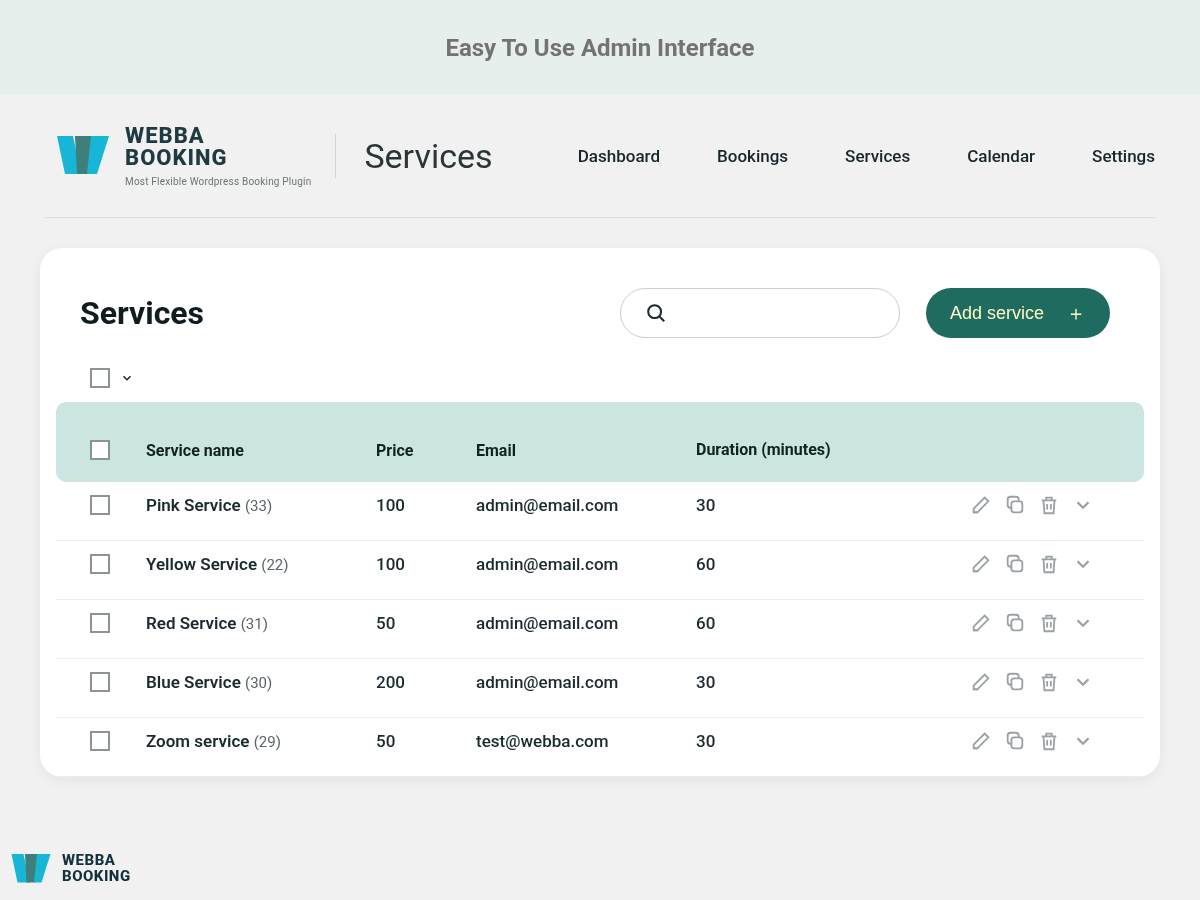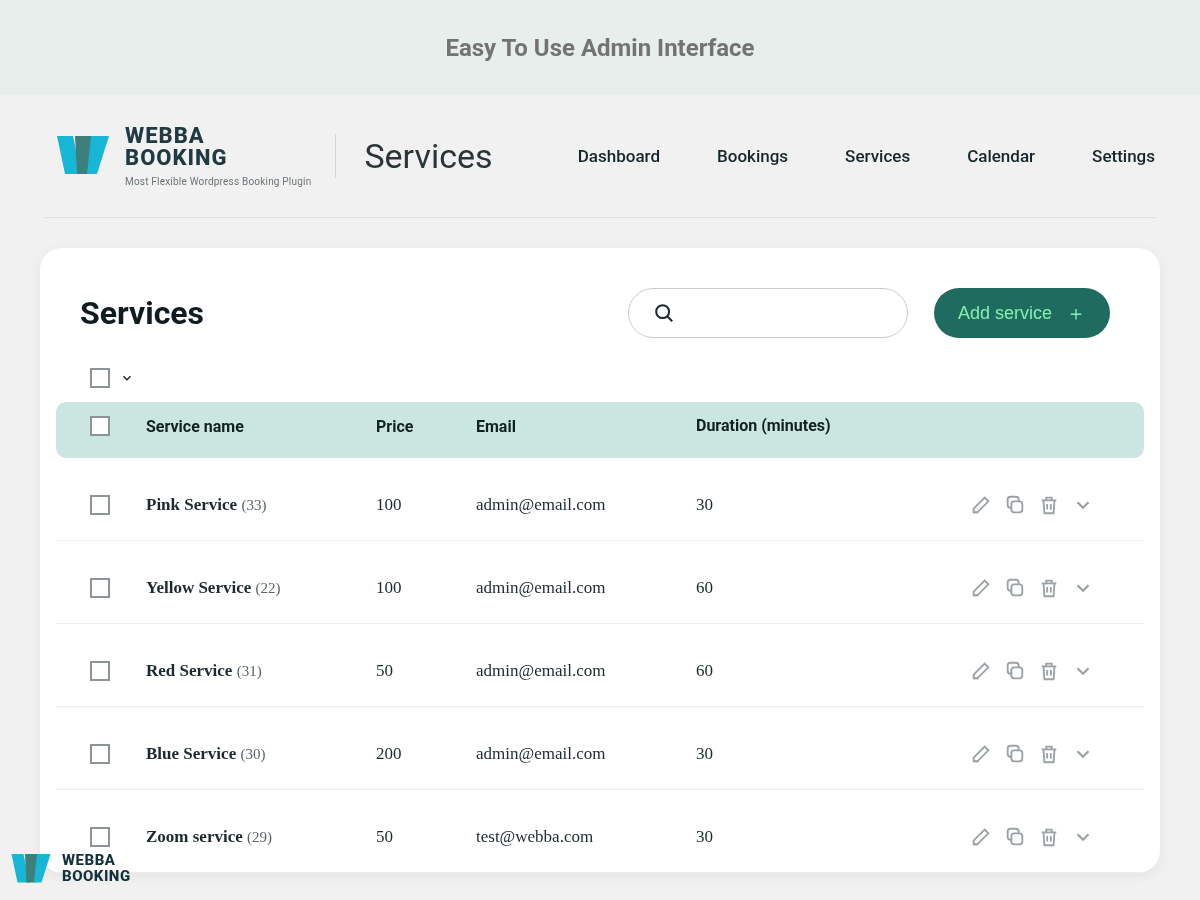--- a/index.html
+++ b/index.html
@@ -18,30 +18,30 @@
 .nav a { font-size: 17px; color: #15262c; text-decoration: none; font-weight: 500; cursor: pointer; }
 .divider { height: 1px; background: #dedede; margin: 10px 45px 0 45px; }
 .card { background: #fff; margin: 30px 40px 0 40px; border-radius: 22px; box-shadow: 0 3px 14px rgba(0,0,0,0.06); padding: 40px 0 0 0; overflow: hidden; }
 .card-top { display: flex; align-items: center; padding: 0 50px 30px 40px; }
 .card-title { font-size: 32px; font-weight: 700; color: #0f1c20; }
 .spacer { flex: 1; }
 .search { display: flex; align-items: center; border: 1.5px solid #c9cfd1; border-radius: 999px; height: 50px; padding: 0 18px 0 24px; width: 280px; margin-right: 26px; }
 .search input { border: none; outline: none; font-size: 18px; color: #333; flex: 1; background: transparent; }
 .search input::placeholder { color: #5e6a6e; }
 .search .sicon { width: 22px; height: 22px; }
-.add-btn { background: #1f6b5f; color: #86efac; border: none; border-radius: 999px; height: 50px; padding: 0 24px; font-size: 18px; display: flex; align-items: center; gap: 14px; cursor: pointer; }
+.add-btn { background: #1f6b5f; color: #fef9c3; border: none; border-radius: 999px; height: 50px; padding: 0 24px; font-size: 18px; display: flex; align-items: center; gap: 22px; cursor: pointer; }
 .add-btn .plus { font-size: 20px; line-height: 1; }
 .bulk { display: flex; align-items: center; gap: 10px; padding: 0 0 14px 50px; }
 .chk { width: 20px; height: 20px; border: 2px solid #8c9498; background: #fff; cursor: pointer; }
 .chev { width: 14px; height: 14px; cursor: pointer; }
-.thead { background: #cbe5e1; display: grid; grid-template-columns: 90px 230px 100px 220px 200px 1fr; align-items: center; padding: 14px 50px 22px 0; margin: 0 16px 0 16px; border-radius: 10px; }
+.thead { background: #cbe5e1; display: grid; grid-template-columns: 90px 230px 100px 220px 200px 1fr; align-items: center; padding: 38px 50px 22px 0; margin: 0 16px 0 16px; border-radius: 10px; }
 .thead .chkcell { padding-left: 34px; }
 .thead .th { font-size: 16px; font-weight: 700; color: #10221f; }
 .thead .th.dur { line-height: 1.25; }
-.row { display: grid; grid-template-columns: 90px 230px 100px 220px 200px 1fr; align-items: center; padding: 36px 50px 24px 0; margin: 0 16px; border-bottom: 1px solid #ececec; font-family: Liberation Serif, serif; }
+.row { display: grid; grid-template-columns: 90px 230px 100px 220px 200px 1fr; align-items: center; padding: 12px 50px 24px 0; margin: 0 16px; border-bottom: 1px solid #ececec; }
 .row .chkcell { padding-left: 34px; }
 .row .name { font-size: 17px; color: #1b2a2e; font-weight: 600; }
 .row .name span { font-weight: 400; color: #5a6468; font-size: 15px; }
 .row .cell { font-size: 17px; color: #1b2a2e; font-weight: 500; }
 .actions { display: flex; gap: 12px; justify-content: flex-end; align-items: center; }
 .aicon { width: 22px; height: 22px; cursor: pointer; color: #9aa2a5; }
 .corner-logo { position: absolute; left: 10px; bottom: 10px; display: flex; align-items: center; gap: 10px; }
 .corner-logo .brand-name2 { font-size: 15px; font-weight: 800; letter-spacing: 0.5px; color: #12313c; line-height: 1.05; }
 svg { display: block; }
 </style>

